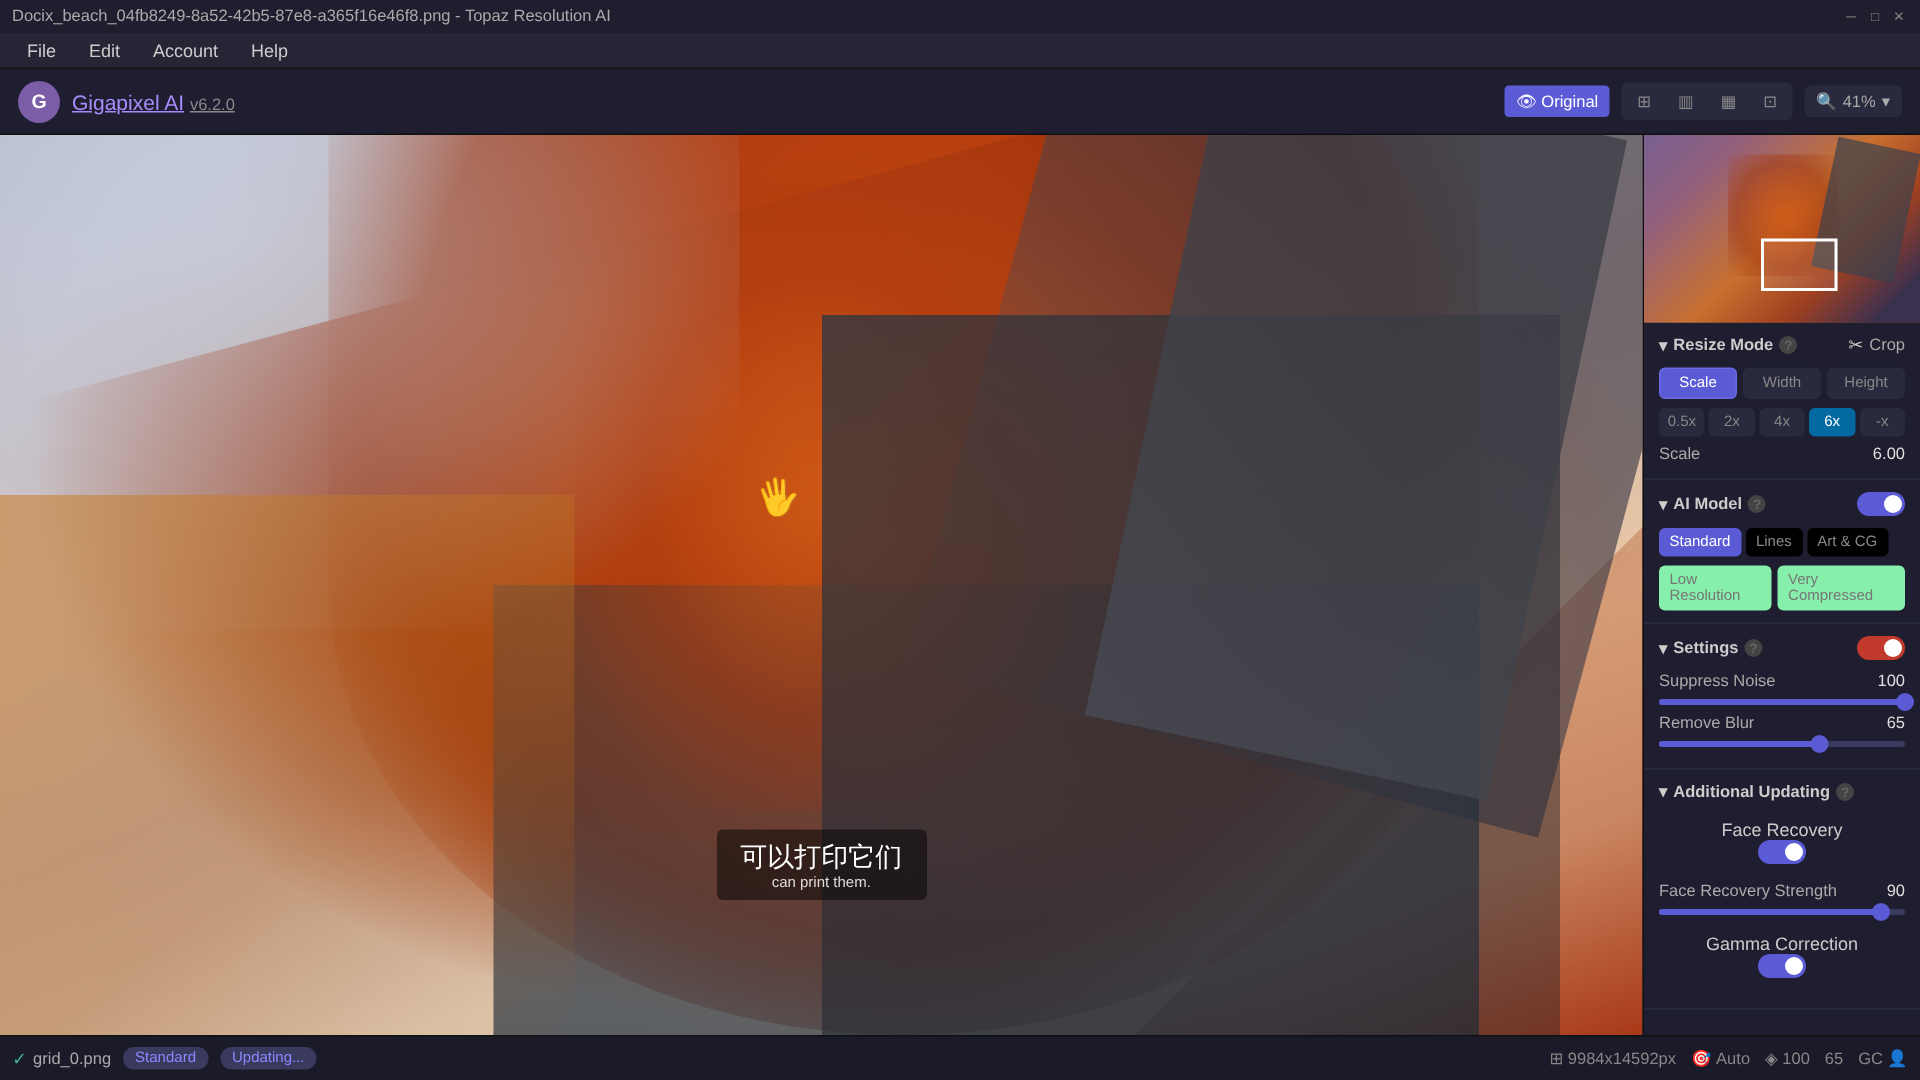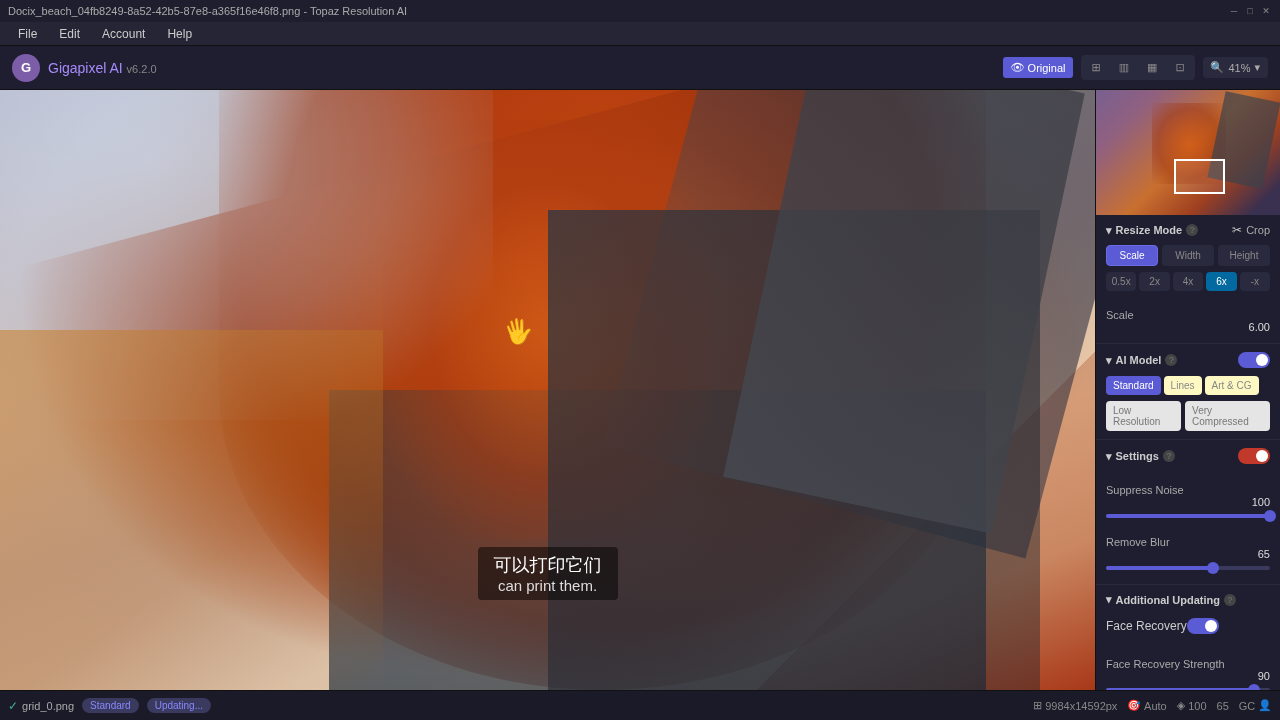--- a/index.html
+++ b/index.html
@@ -50,21 +50,21 @@
     }
     .app-logo { display: flex; align-items: center; gap: 8px; }
     .logo-icon {
       width: 28px; height: 28px;
       background: #7b5ea7;
       border-radius: 50%;
       display: flex; align-items: center; justify-content: center;
       font-size: 13px; color: white; font-weight: bold;
     }
     .app-title { font-size: 14px; color: #ddd; font-weight: 500; }
-    .app-title span { color: #a78bfa; }
+    .app-title span { color: #a78bfa; text-decoration: underline; }
 
     .header-controls { display: flex; align-items: center; gap: 8px; }
     .view-btn-group { display: flex; gap: 2px; background: #2a2a3e; border-radius: 4px; padding: 2px; }
     .view-btn {
       padding: 4px 8px;
       border-radius: 3px;
       cursor: pointer;
       color: #888;
       font-size: 11px;
       display: flex; align-items: center; gap: 3px;
@@ -164,21 +164,21 @@
       bottom: 15%;
       left: 50%;
       transform: translateX(-50%);
       text-align: center;
       background: rgba(0,0,0,0.5);
       padding: 6px 16px;
       border-radius: 4px;
       white-space: nowrap;
     }
     .subtitle-cn { font-size: 18px; color: white; font-weight: 500; }
-    .subtitle-en { font-size: 15px; color: #ddd; }
+    .subtitle-en { font-size: 10px; color: #ddd; }
 
     
     .right-panel {
       width: 185px;
       background: #1e1e30;
       border-left: 1px solid #111;
       overflow-y: auto;
       overflow-x: hidden;
       display: flex;
       flex-direction: column;
@@ -241,46 +241,46 @@
       border-radius: 4px;
       background: #2a2a3e;
       color: #888;
       font-size: 10px;
       text-align: center;
       cursor: pointer;
     }
     .scale-btn.active { background: #0369a1; color: white; }
 
     .label-row { display: flex; justify-content: space-between; align-items: center; margin: 6px 0 2px; color: #aaa; font-size: 11px; }
-    .value-label { color: #ddd; font-size: 11px; margin-top: 24px; }
+    .value-label { color: #ddd; font-size: 11px; }
 
     
     .ai-model-btns { display: flex; gap: 3px; margin-bottom: 6px; flex-wrap: wrap; }
     .ai-btn {
       padding: 4px 7px;
       border-radius: 4px;
-      background: #fef9c3;
+      background: #000000;
       color: #888;
       font-size: 10px;
       cursor: pointer;
     }
     .ai-btn.active { background: #5b5bd6; color: white; }
 
     .sub-btns { display: flex; gap: 4px; }
     .sub-btn {
       padding: 4px 7px;
       border-radius: 4px;
-      background: #e5e5e5;
+      background: #86efac;
       color: #777;
       font-size: 10px;
       cursor: pointer;
     }
 
     
-    .toggle-row { display: flex; align-items: center; justify-content: flex-start; margin: 12px 0; }
+    .toggle-row { display: flex; align-items: center; justify-content: space-between; margin: 12px 0; flex-direction: column; }
     .toggle { width: 32px; height: 16px; background: #5b5bd6; border-radius: 8px; position: relative; cursor: pointer; }
     .toggle::after { content: ''; position: absolute; top: 2px; right: 2px; width: 12px; height: 12px; background: white; border-radius: 50%; }
 
     
     .slider-row { margin: 6px 0; }
     .slider-track { height: 4px; background: #3a3a5e; border-radius: 2px; position: relative; margin: 4px 0; }
     .slider-fill { height: 100%; background: #5b5bd6; border-radius: 2px; }
     .slider-thumb { position: absolute; top: -4px; width: 12px; height: 12px; background: #5b5bd6; border-radius: 50%; cursor: pointer; transform: translateX(-50%); }
 
     

